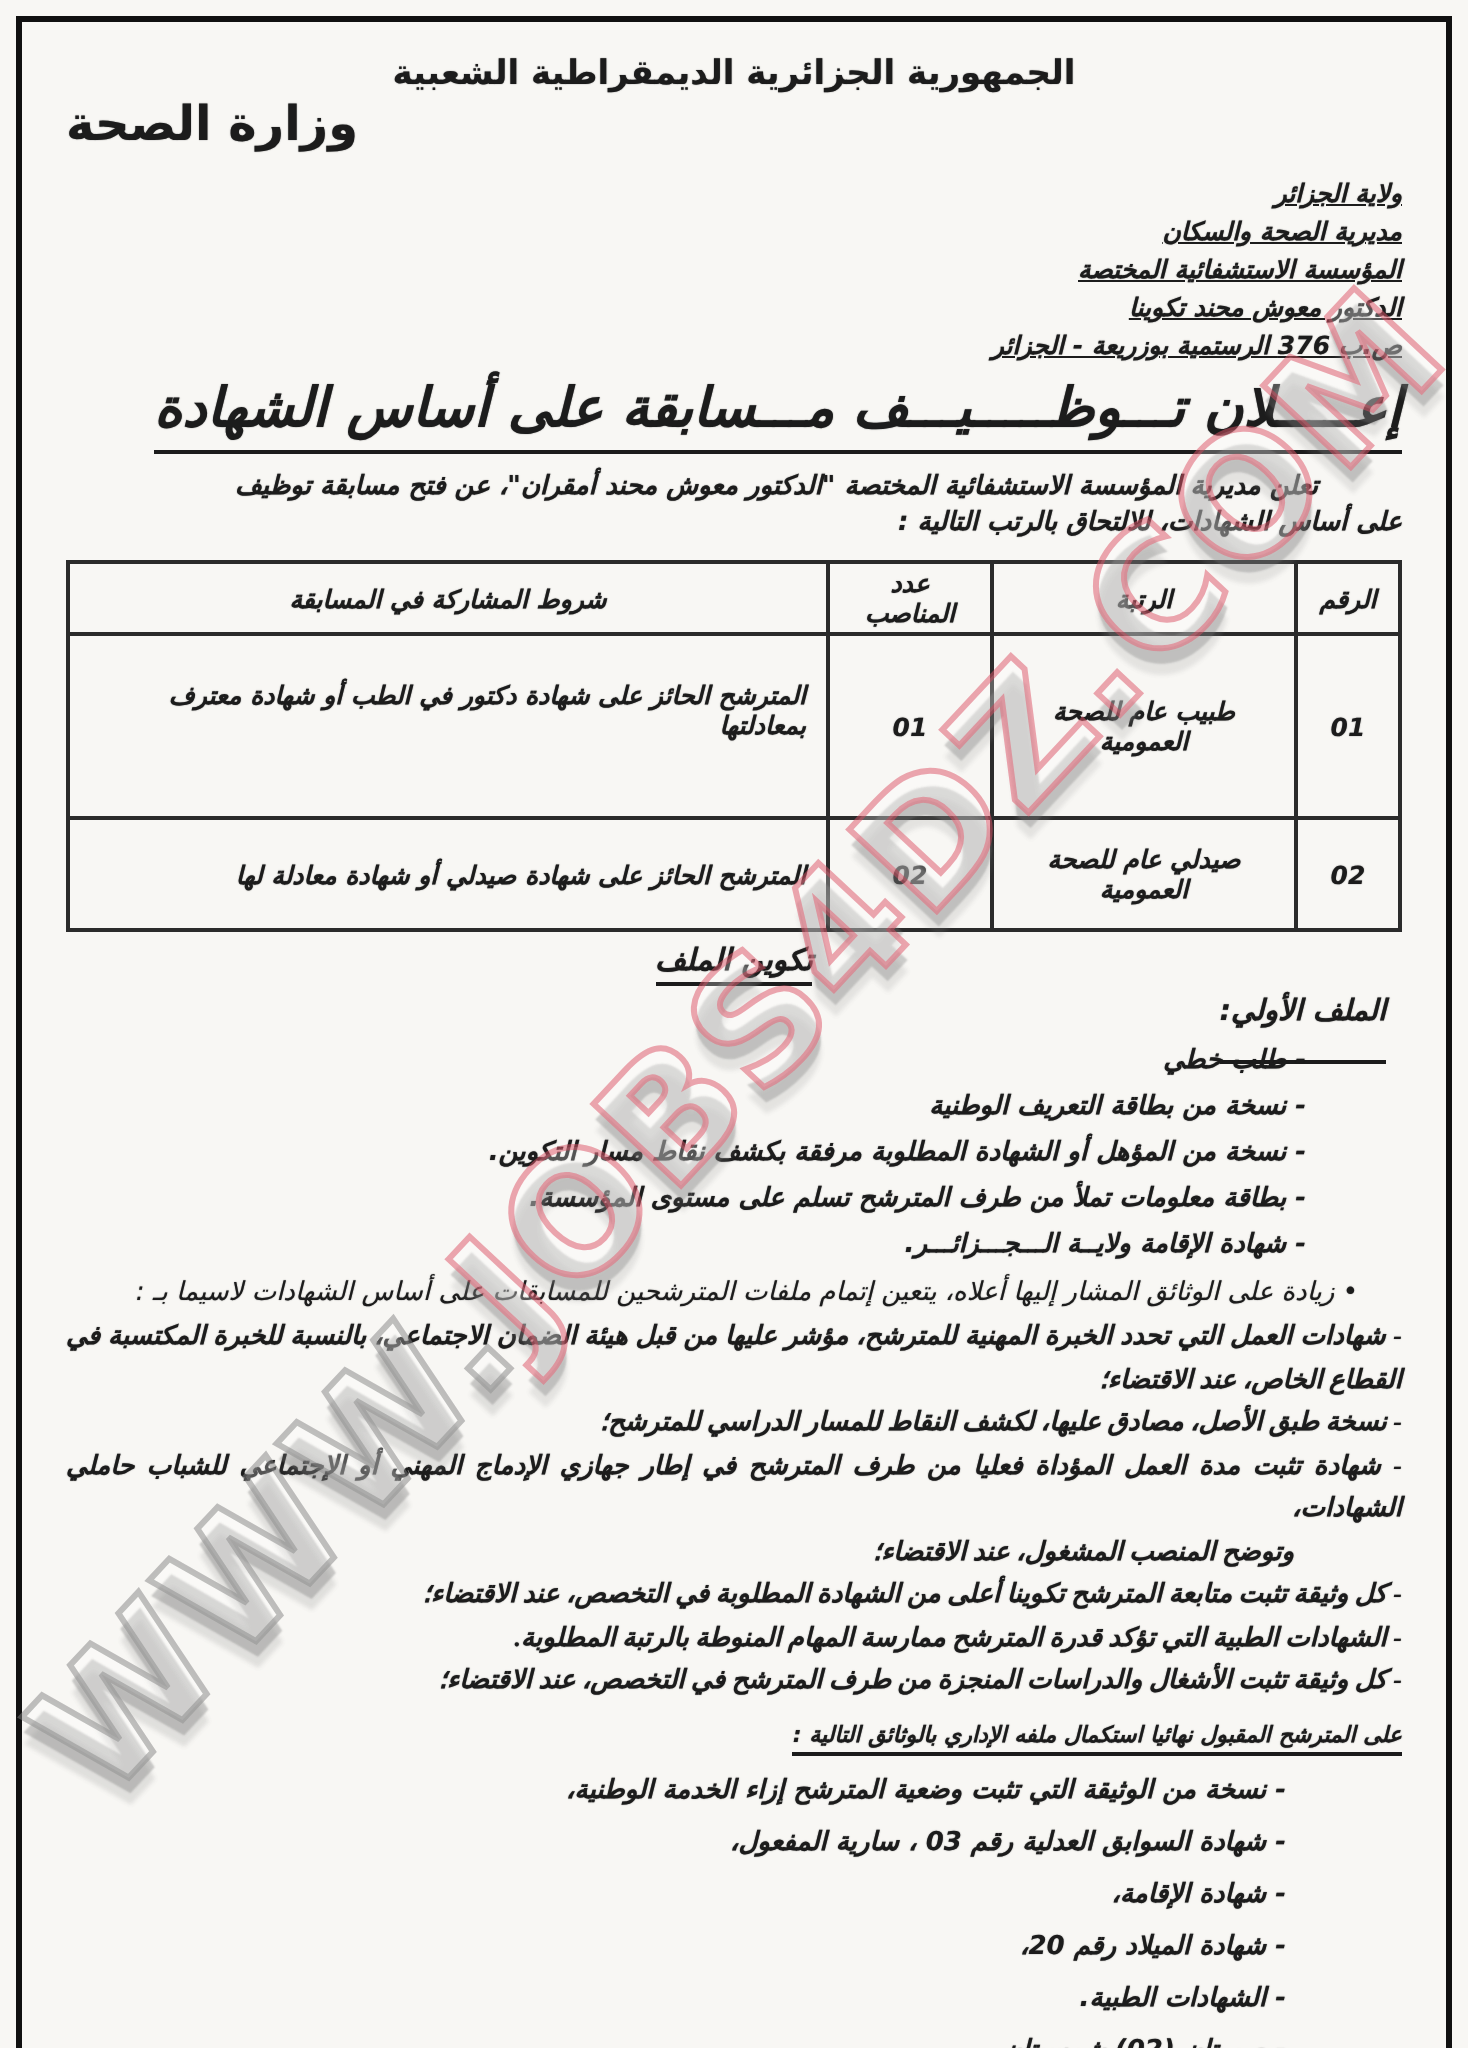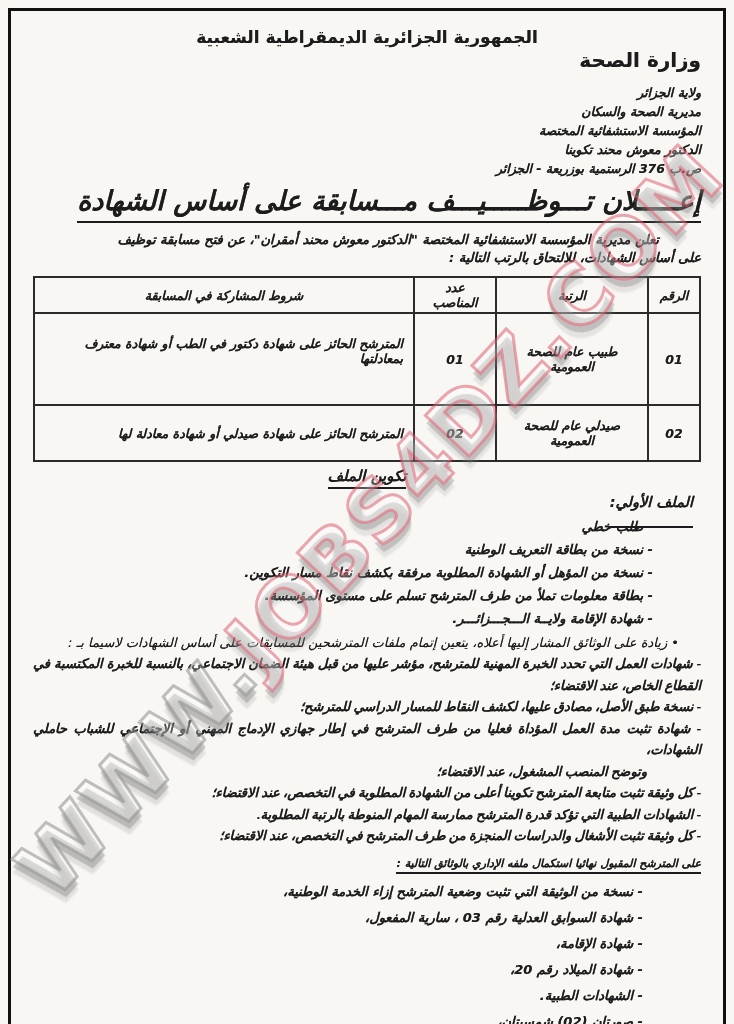--- a/index.html
+++ b/index.html
@@ -10,24 +10,24 @@
     color:#1c1c1c;
   }
   .frame{
     position:absolute;top:8px;left:8px;right:8px;height:1060px;
     border:3px solid #111;border-bottom:none;box-sizing:border-box;
     padding:12px 22px 0 22px;
     text-shadow:0 0 0.6px rgba(25,25,25,0.65);
   }
 
   .republic{font-weight:bold;font-size:17px;text-align:center;margin-top:4px;}
-  .ministry{font-weight:bold;font-size:20px;text-align:right;margin-top:1px;}
+  .ministry{font-weight:bold;font-size:24px;text-align:left;margin-top:1px;}
 
   .address{margin-top:11px;font-size:12.5px;font-weight:bold;font-style:italic;
-           line-height:19px;text-align:right;padding-left:8px;}
+           line-height:19px;text-align:right;padding-left:8px;text-decoration:underline;}
 
   .doc-title{margin-top:7px;font-size:27px;font-weight:bold;font-style:italic;}
   .doc-title span{border-bottom:2.5px solid #1c1c1c;padding-bottom:5px;}
 
   .intro{margin-top:15px;font-size:13px;font-weight:bold;font-style:italic;line-height:18px;}
   .intro .l1{padding-right:42px;}
 
   table{width:100%;border-collapse:collapse;margin-top:9px;
         font-size:12.5px;font-weight:bold;font-style:italic;table-layout:fixed;}
   th,td{border:2px solid #2b2b2b;padding:2px 6px;}

